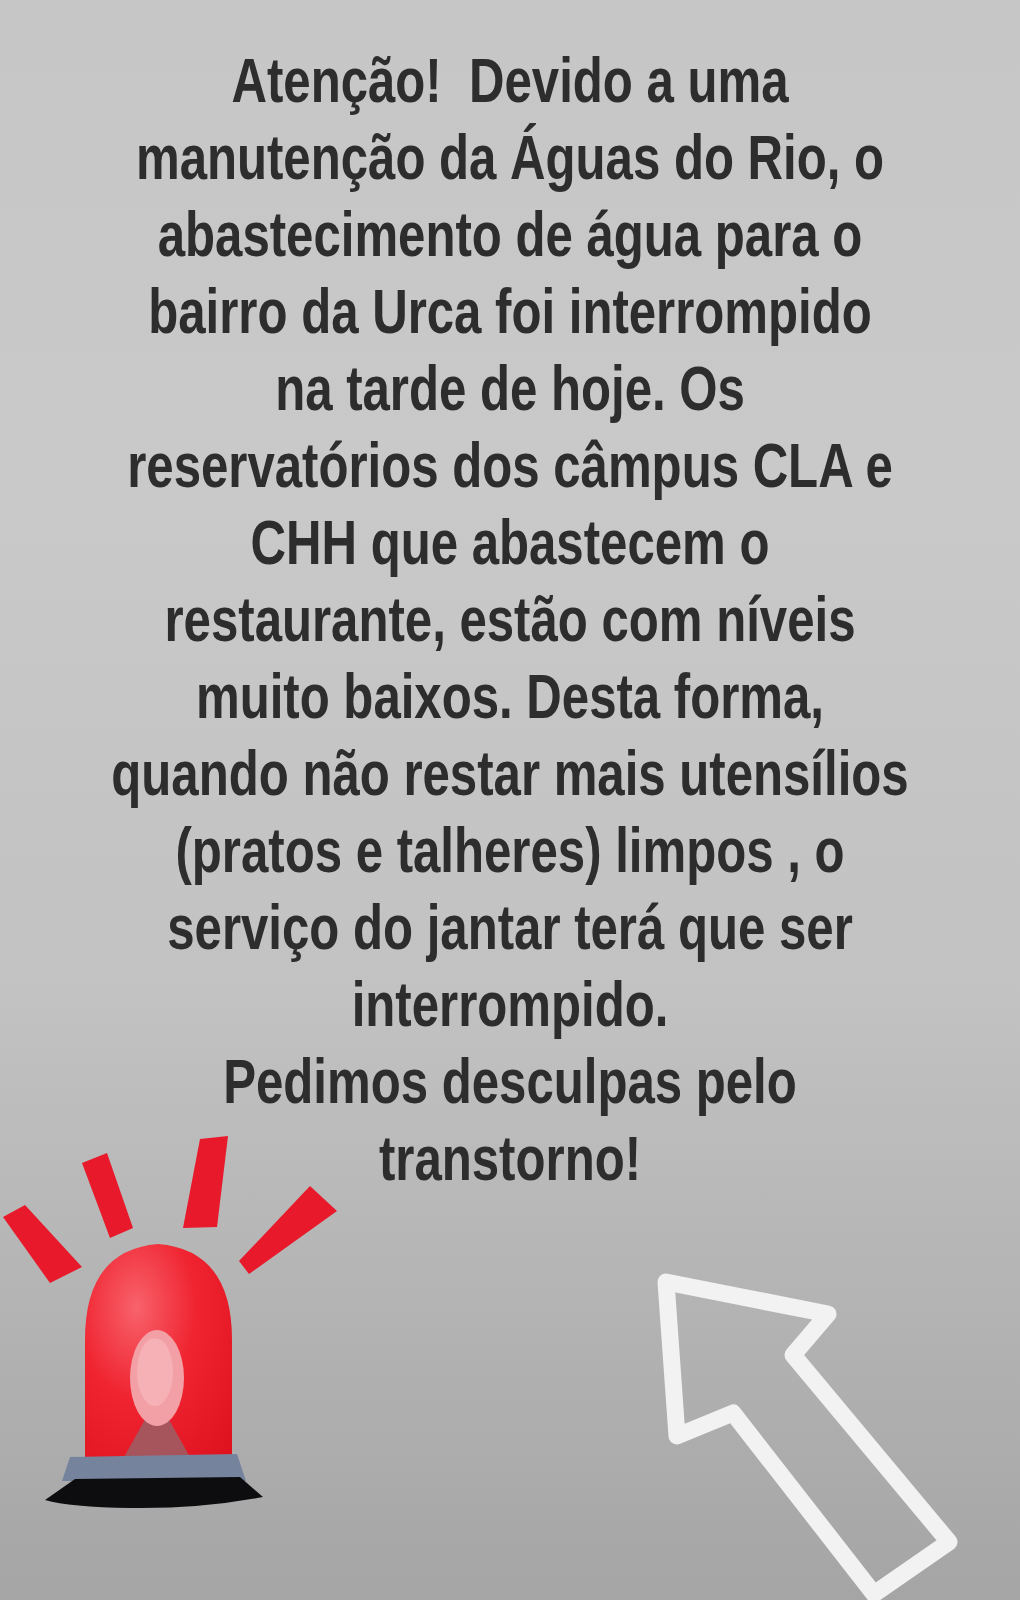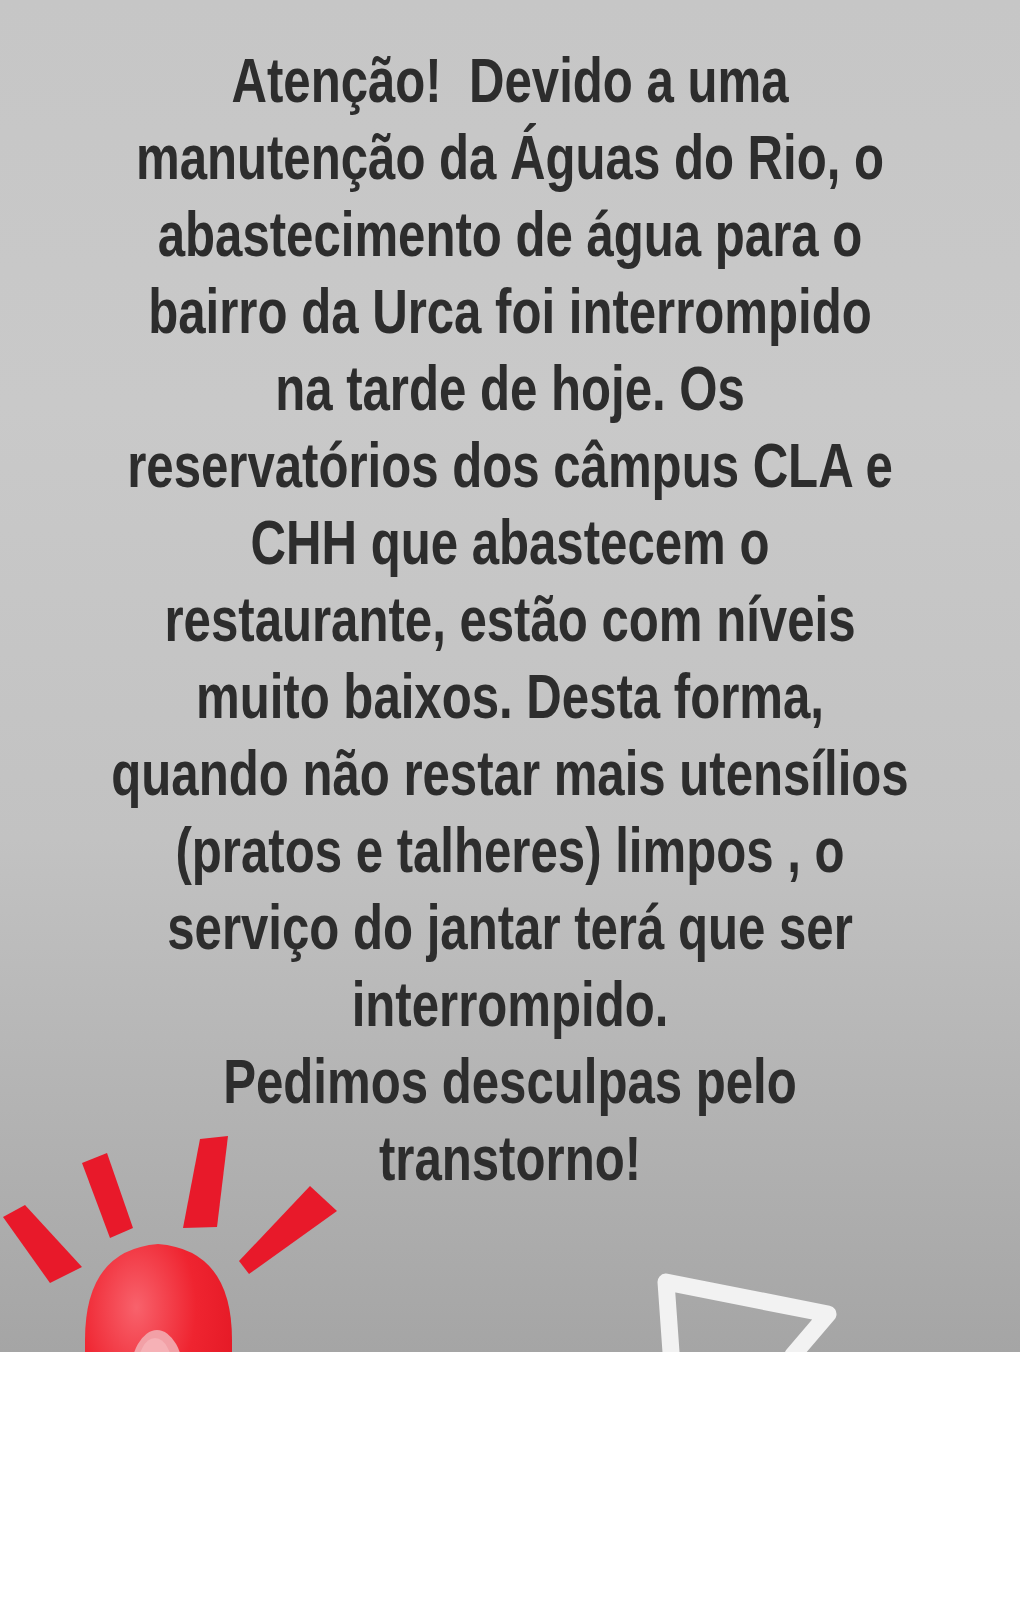--- a/index.html
+++ b/index.html
@@ -1,19 +1,19 @@
 <!DOCTYPE html>
 <html><head>
 <meta charset="utf-8">
 <style>
   html, body { margin: 0; padding: 0; }
   .stage {
     position: relative;
     width: 1020px;
-    height: 1352px;
+    height: 1600px;
     overflow: hidden;
     background: linear-gradient(180deg,
       #c6c6c6 0%,
       #c9c9c9 30%,
       #c2c2c2 62%,
       #b3b3b3 82%,
       #a5a5a5 100%);
     font-family: "Liberation Sans", sans-serif;
   }
   .notice-text {

